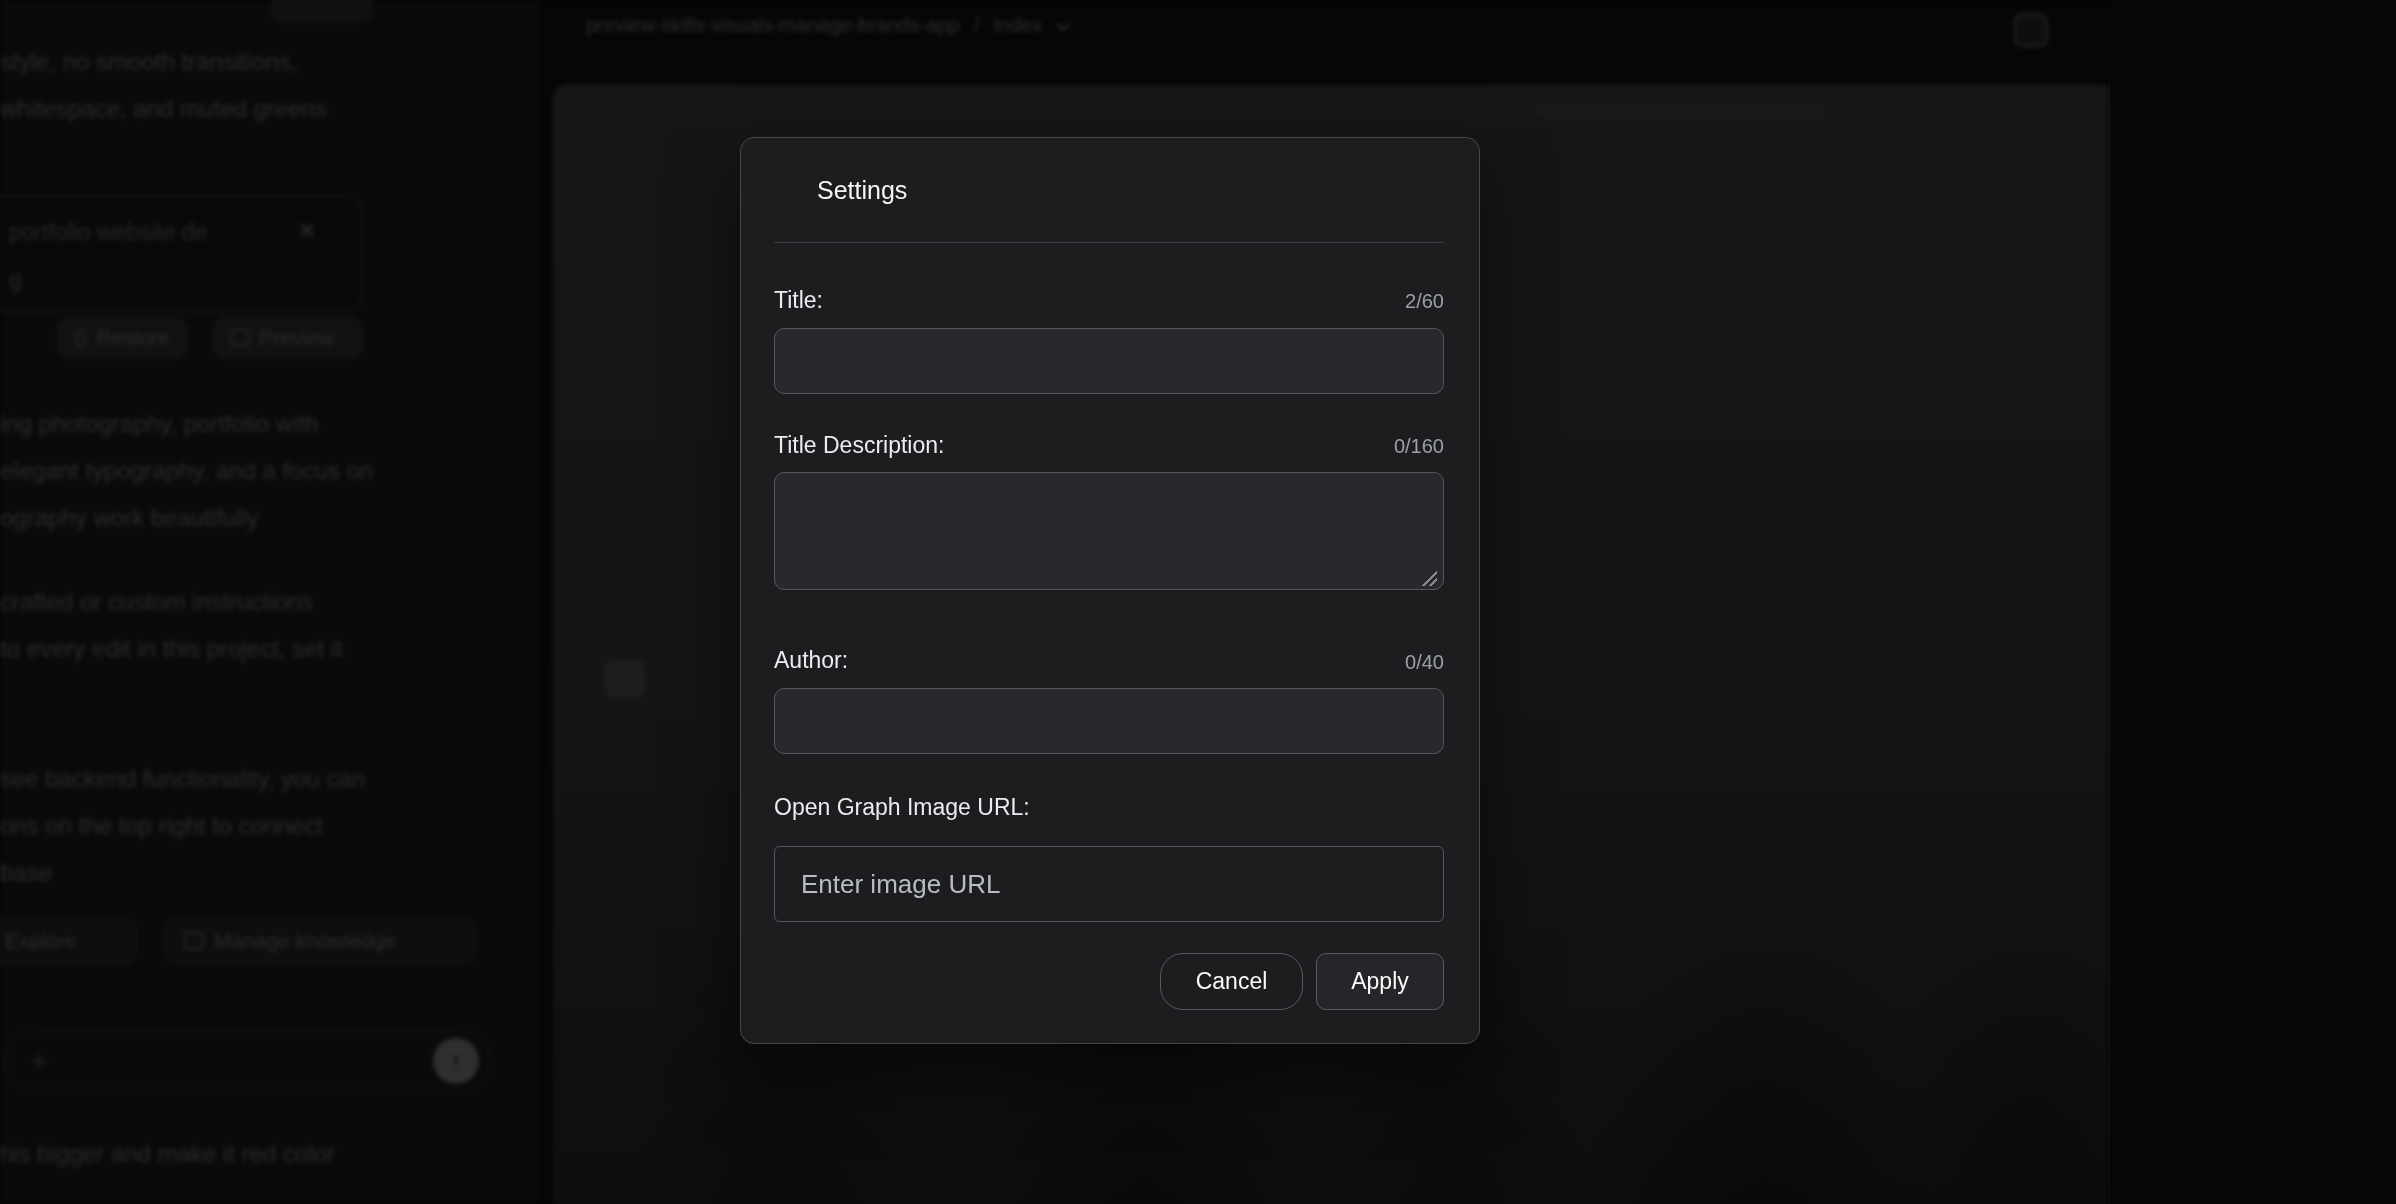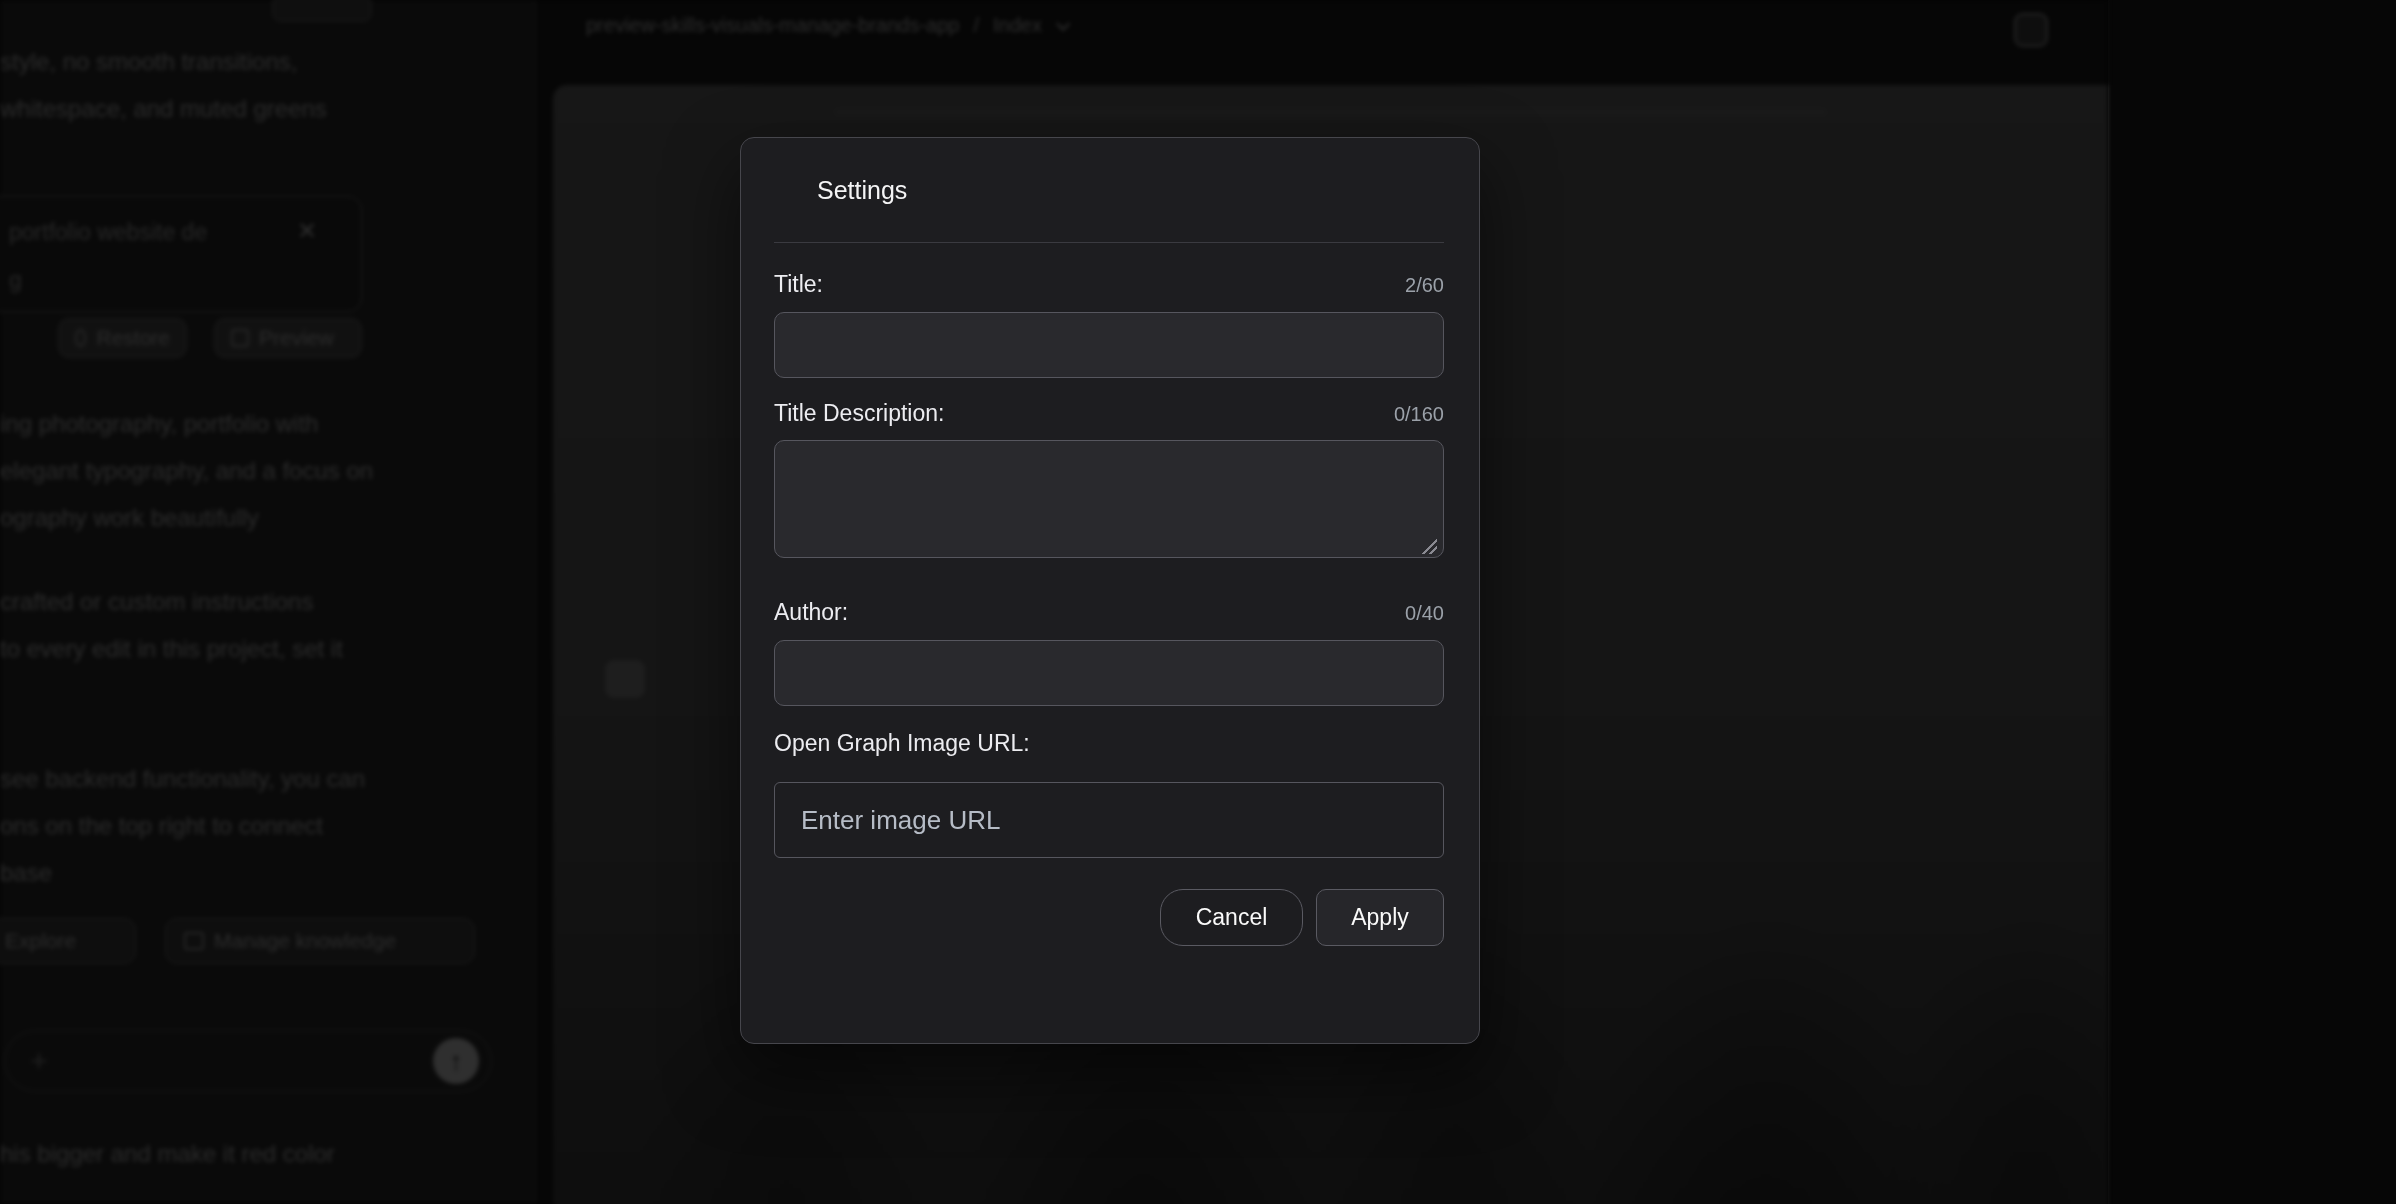--- a/index.html
+++ b/index.html
@@ -64,23 +64,23 @@
   .overlay { position:absolute; inset:0; background:rgba(0,0,0,0.5); }
 
   
   .modal { position:absolute; left:740px; top:137px; width:740px; height:907px;
            background:#1d1d20; border:1.5px solid #46464c; border-radius:14px;
            box-shadow:0 30px 70px rgba(0,0,0,.55); color:#ececf0; }
   .m-title { padding:38px 34px 0 76px; font-size:25px; font-weight:500; color:#f4f4f5; }
   .m-divider { margin:37px 35px 0 33px; height:1px; background:#3a3a40; }
   .m-body { padding:0 35px 0 33px; display:flex; flex-direction:column; }
   .lrow { display:flex; justify-content:space-between; align-items:baseline; }
-  .lrow .lab { font-size:23px; color:#ececf0; }
+  .lrow .lab { font-size:23px; color:#ececf0;margin-top:16px; }
   .lrow .cnt { font-size:20px; color:#9ba1a9; }
-  .r1 { margin-top:28px; } .r2 { margin-top:22px; } .r3 { margin-top:37px; } .r4 { margin-top:24px; }
+  .r1 { margin-top:28px; } .r2 { margin-top:22px; } .r3 { margin-top:37px;align-items:flex-end; } .r4 { margin-top:24px; }
   .t-input { margin-top:14px; width:100%; height:66px; background:#29292d;
              border:1.5px solid #56565e; border-radius:10px; padding:0 24px;
              color:#e5e5e5; font-size:24px; outline:none; font-family:inherit; }
   .t-area { margin-top:13px; width:100%; height:118px; background:#29292d;
             border:1.5px solid #56565e; border-radius:10px; padding:16px 24px;
             color:#e5e5e5; font-size:24px; resize:none; outline:none; font-family:inherit;
             position:relative; }
   .area-wrap { position:relative; }
   .area-wrap .grip { position:absolute; right:7px; bottom:8px; width:16px; height:16px;
       background:

